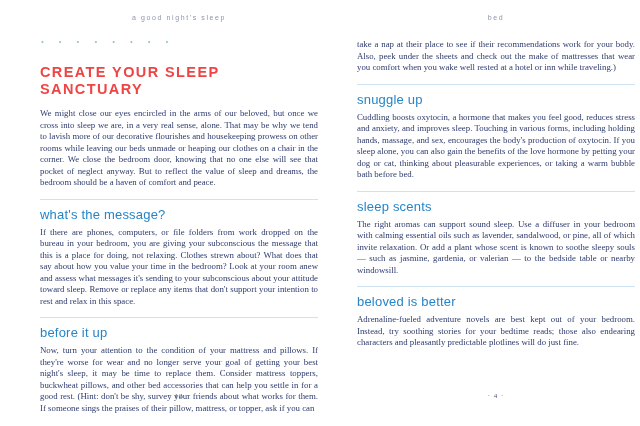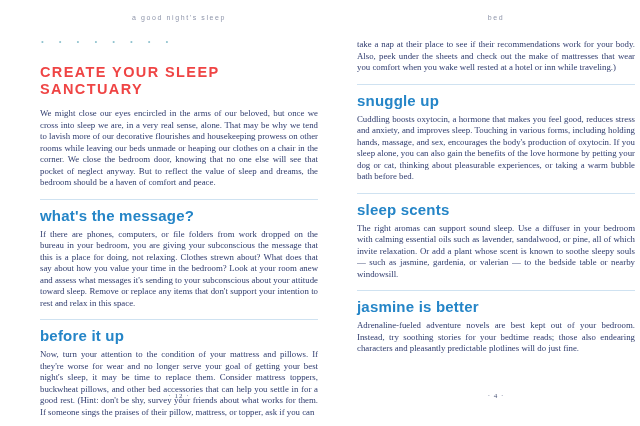--- a/index.html
+++ b/index.html
@@ -58,22 +58,22 @@
     margin: 0;
   }
 
   .section {
     margin-top: 10px;
     border-top: 1px solid #cfe2f1;
     padding-top: 7px;
   }
   .section-heading {
     font-family: "Liberation Sans", sans-serif;
-    font-weight: bold;
-    font-size: 15px;
+    font-weight: normal;
+    font-size: 13px;
     letter-spacing: 0.2px;
     color: #2585c7;
     margin: 0 0 5px 0;
   }
 
   .page-number {
     position: absolute;
     top: 392px;
     width: 278px;
     text-align: center;
@@ -113,17 +113,17 @@
     <h2 class="section-heading">snuggle up</h2>
     <p class="body-par">Cuddling boosts oxytocin, a hormone that makes you feel good, reduces stress and anxiety, and improves sleep. Touching in various forms, including holding hands, massage, and sex, encourages the body's production of oxytocin. If you sleep alone, you can also gain the benefits of the love hormone by petting your dog or cat, thinking about pleasurable experiences, or taking a warm bubble bath before bed.</p>
   </div>
 
   <div class="section">
     <h2 class="section-heading">sleep scents</h2>
     <p class="body-par">The right aromas can support sound sleep. Use a diffuser in your bedroom with calming essential oils such as lavender, sandalwood, or pine, all of which invite relaxation. Or add a plant whose scent is known to soothe sleepy souls — such as jasmine, gardenia, or valerian — to the bedside table or nearby windowsill.</p>
   </div>
 
   <div class="section">
-    <h2 class="section-heading">jasmine is better</h2>
+    <h2 class="section-heading">beloved is better</h2>
     <p class="body-par">Adrenaline-fueled adventure novels are best kept out of your bedroom. Instead, try soothing stories for your bedtime reads; those also endearing characters and pleasantly predictable plotlines will do just fine.</p>
   </div>
 </div>
 <div class="page-number" id="pn-right">· 4 ·</div>
 
 </body></html>

